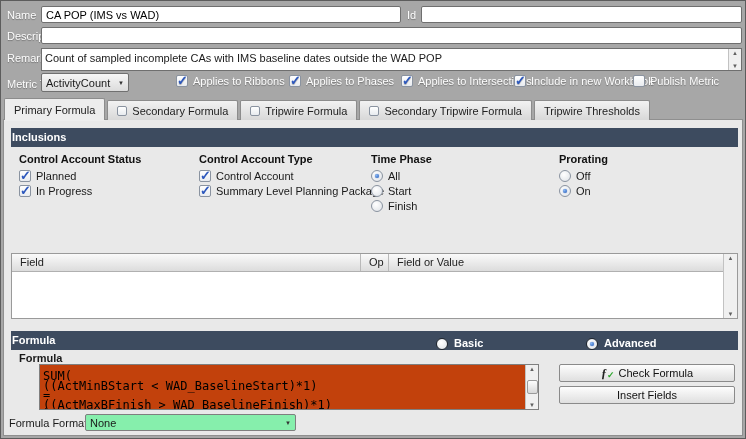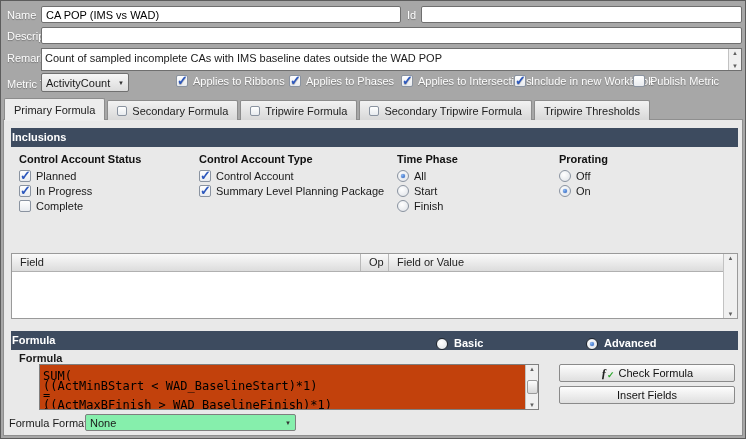--- a/index.html
+++ b/index.html
@@ -144,39 +144,35 @@
   <div class="group" style="left:18px">
     <div class="grouptitle">Control Account Status</div>
     <div class="ckrow">
       <span class="ck on"></span>
       <span>Planned</span>
       </div>
     <div class="ckrow">
       <span class="ck on"></span>
       <span>In Progress</span>
       </div>
-    <div class="ckrow">
-      <span class="ck"></span>
-      <span>Complete</span>
-      </div>
   </div>
 
   <div class="group" style="left:198px;width:200px">
     <div class="grouptitle">Control Account Type</div>
     <div class="ckrow">
       <span class="ck on"></span>
       <span>Control Account</span>
       </div>
     <div class="ckrow">
       <span class="ck on"></span>
       <span>Summary Level Planning Package</span>
       </div>
   </div>
 
-  <div class="group" style="left:396px">
+  <div class="group" style="left:370px">
     <div class="grouptitle">Time Phase</div>
     <div class="ckrow">
       <span class="rd on"></span>
       <span>All</span>
       </div>
     <div class="ckrow">
       <span class="rd"></span>
       <span>Start</span>
       </div>
     <div class="ckrow">

